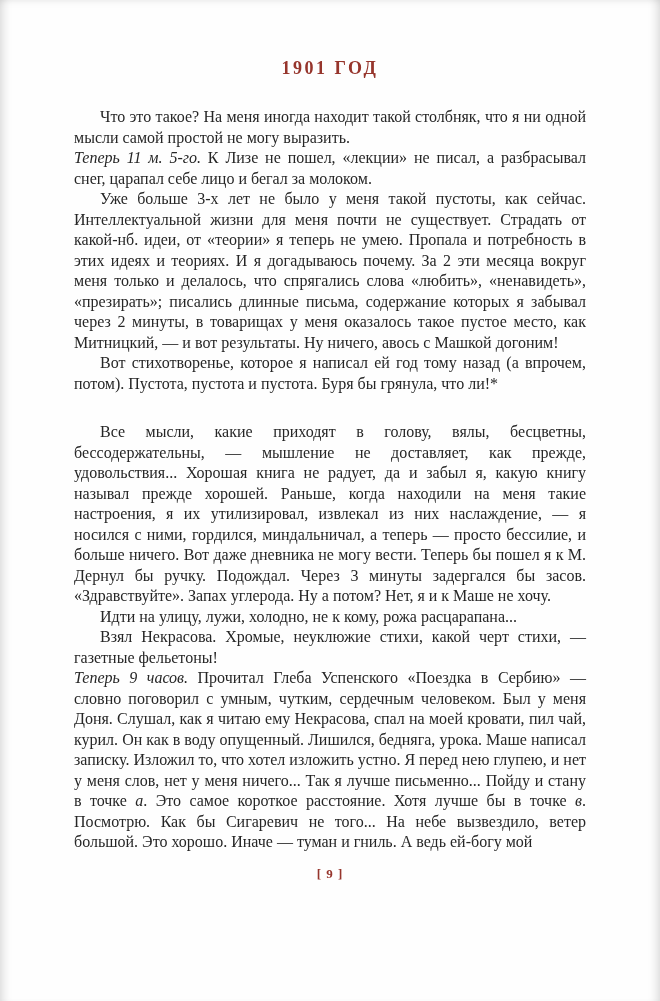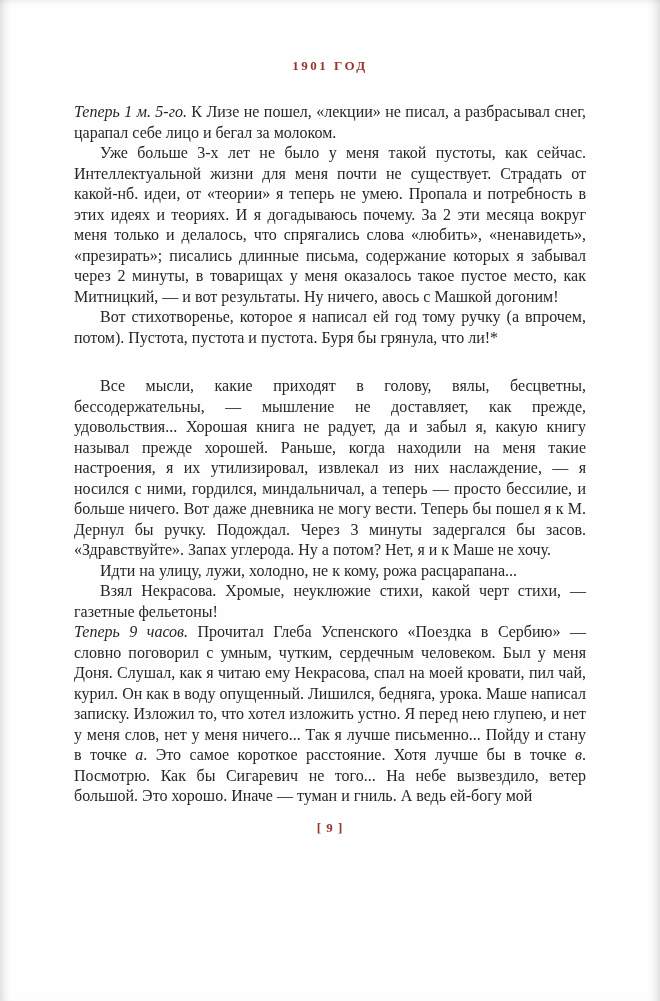--- a/index.html
+++ b/index.html
@@ -18,21 +18,21 @@
     box-shadow:
       inset 10px 0 10px -7px rgba(0,0,0,0.14),
       inset -10px 0 10px -7px rgba(0,0,0,0.14),
       inset 0 6px 8px -6px rgba(0,0,0,0.10);
     font-family: "Liberation Serif", "DejaVu Serif", serif;
     color: #262626;
     overflow: hidden;
   }
   .running-head {
     text-align: center;
-    font-size: 13px;
+    font-size: 18px;
     font-weight: bold;
     letter-spacing: 2.5px;
     margin-bottom: 28px;
     color: #96352c; 
   }
   .text-block {
     font-size: 16px;
     line-height: 20.5px;
     text-align: justify;
   }
@@ -52,23 +52,24 @@
     color: #96352c; 
   }
 </style>
 </head>
 <body>
 
 <div class="page" style="background: rgb(254, 254, 254); color: rgb(38, 38, 38);">
   <div class="running-head" style="color: rgb(150, 53, 44);">1901 ГОД</div>
 
   <div class="text-block" id="text-block">
-      <p class="para"><span class="it">Теперь 1 м. 5-го.</span><span> К Лизе не пошел, «лекции» не писал, а разбрасывал снег, царапал себе лицо и бегал за молоком.</span></p>
+      <p class="para indent"><span>Что это такое? На меня иногда находит такой столбняк, что я ни одной мысли самой простой не могу выразить.</span></p>
+      <p class="para"><span class="it">Теперь 11 м. 5-го.</span><span> К Лизе не пошел, «лекции» не писал, а разбрасывал снег, царапал себе лицо и бегал за молоком.</span></p>
       <p class="para indent"><span>Уже больше 3-х лет не было у меня такой пустоты, как сейчас. Интеллектуальной жизни для меня почти не существует. Страдать от какой-нб. идеи, от «теории» я теперь не умею. Пропала и потребность в этих идеях и теориях. И я догадываюсь почему. За 2 эти месяца вокруг меня только и делалось, что спрягались слова «любить», «ненавидеть», «презирать»; писались длинные письма, содержание которых я забывал через 2 минуты, в товарищах у меня оказалось такое пустое место, как Митницкий, — и вот результаты. Ну ничего, авось с Машкой догоним!</span></p>
-      <p class="para indent"><span>Вот стихотворенье, которое я написал ей год тому ручку (а впрочем, потом). Пустота, пустота и пустота. Буря бы грянула, что ли!*</span></p>
+      <p class="para indent"><span>Вот стихотворенье, которое я написал ей год тому назад (а впрочем, потом). Пустота, пустота и пустота. Буря бы грянула, что ли!*</span></p>
       <p class="para indent gap"><span>Все мысли, какие приходят в голову, вялы, бесцветны, бессодержательны, — мышление не доставляет, как прежде, удовольствия... Хорошая книга не радует, да и забыл я, какую книгу называл прежде хорошей. Раньше, когда находили на меня такие настроения, я их утилизировал, извлекал из них наслаждение, — я носился с ними, гордился, миндальничал, а теперь — просто бессилие, и больше ничего. Вот даже дневника не могу вести. Теперь бы пошел я к М. Дернул бы ручку. Подождал. Через 3 минуты задергался бы засов. «Здравствуйте». Запах углерода. Ну а потом? Нет, я и к Маше не хочу.</span></p>
       <p class="para indent"><span>Идти на улицу, лужи, холодно, не к кому, рожа расцарапана...</span></p>
       <p class="para indent"><span>Взял Некрасова. Хромые, неуклюжие стихи, какой черт стихи, — газетные фельетоны!</span></p>
       <p class="para"><span class="it">Теперь 9 часов.</span><span> Прочитал Глеба Успенского «Поездка в Сербию» — словно поговорил с умным, чутким, сердечным человеком. Был у меня Доня. Слушал, как я читаю ему Некрасова, спал на моей кровати, пил чай, курил. Он как в воду опущенный. Лишился, бедняга, урока. Маше написал записку. Изложил то, что хотел изложить устно. Я перед нею глупею, и нет у меня слов, нет у меня ничего... Так я лучше письменно... Пойду и стану в точке </span><span class="it">а</span><span>. Это самое короткое расстояние. Хотя лучше бы в точке </span><span class="it">в</span><span>. Посмотрю. Как бы Сигаревич не того... На небе вызвездило, ветер большой. Это хорошо. Иначе — туман и гниль. А ведь ей-богу мой</span></p>
     </div>
 
   <div class="folio" style="color: rgb(150, 53, 44);">[ 9 ]</div>
 </div>
 
 </body></html>

